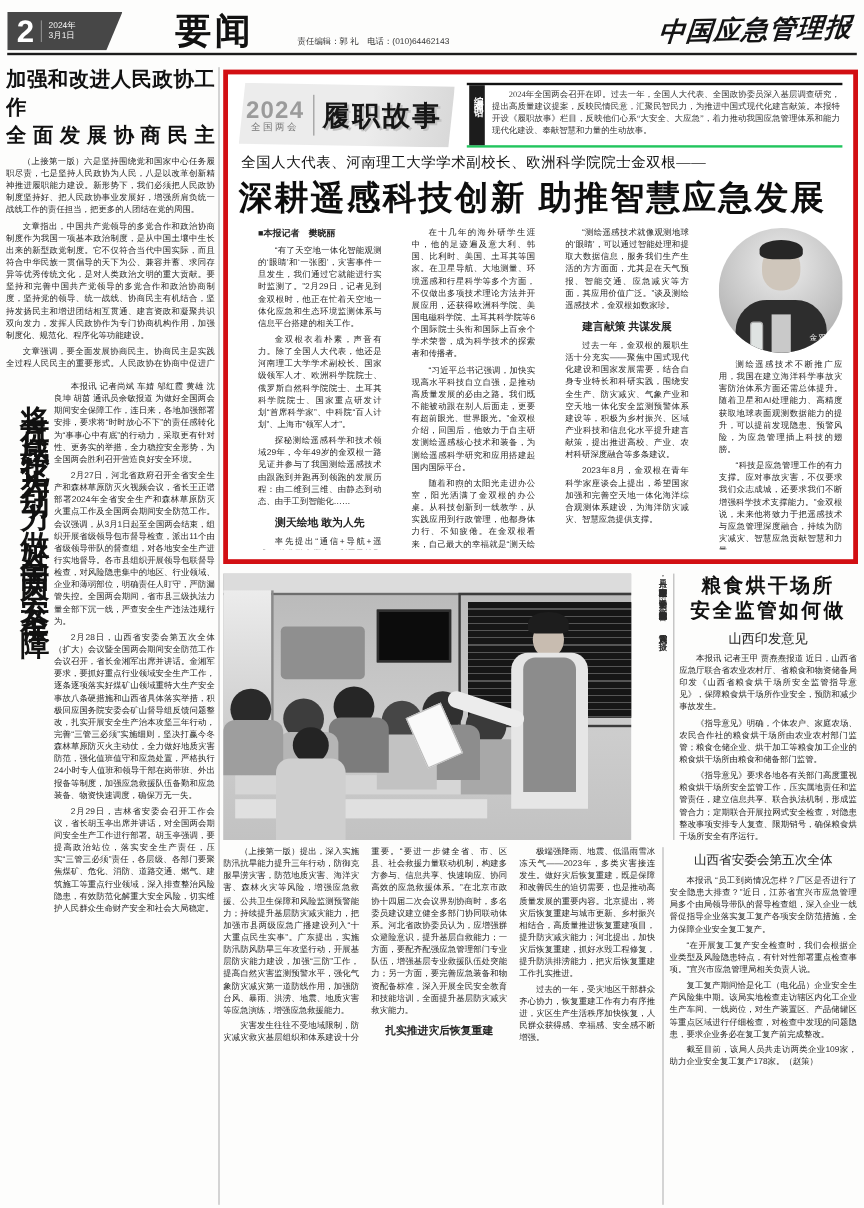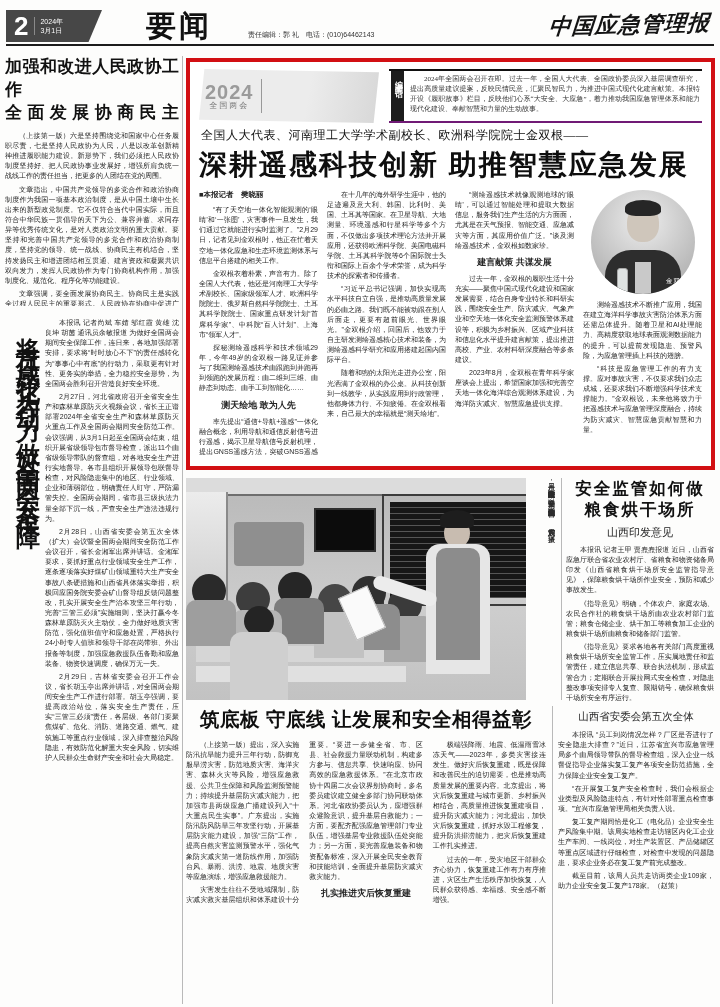--- a/index.html
+++ b/index.html
@@ -31,29 +31,29 @@
   .feature{position:absolute;left:186px;top:58px;width:529px;height:412px;border:4px solid #d20f13;
            background:#fff;box-sizing:border-box;padding:7px 9px;}
   .f-top{display:flex;height:54px;margin-bottom:4px;}
   .badge{width:168px;position:relative;display:flex;align-items:center;
          background:linear-gradient(100deg,#ececec 60%,#d7d7d7);clip-path:polygon(3% 0,100% 6%,97% 100%,0 94%);padding:2px 6px;}
   .badge-left{text-align:center;line-height:1;}
   .badge-year{font-size:20px;font-weight:700;color:#9b9b9b;letter-spacing:1px;}
   .badge-event{font-size:8px;color:#777;letter-spacing:2px;}
   .badge-div{width:1px;background:#999;height:34px;margin:0 7px;}
   .badge-name{font-size:23px;font-weight:900;color:#161616;text-shadow:2px 2px 0 #c2c2c2;letter-spacing:2px;}
-  .note{flex:1;margin-left:10px;border-top:2px solid #111;border-bottom:2px solid #701a75;display:flex;padding:3px 2px;}
+  .note{flex:1;margin-left:10px;border-top:2px solid #111;border-bottom:2px solid #22c55e;display:flex;padding:3px 2px;}
   .note-label{writing-mode:vertical-rl;font-size:8px;font-weight:bold;background:#1c1c1c;color:#fff;
               padding:3px 1px;letter-spacing:3px;height:44px;align-self:center;}
   .note-text{flex:1;margin-left:6px;font-size:7px;line-height:1.45;text-align:justify;text-indent:14px;
              font-family:"Liberation Serif",serif;color:#333;}
   .kicker{font-size:12px;font-family:"Liberation Serif",serif;color:#111;letter-spacing:0.5px;margin:4px 0 2px 2px;}
   .headline{font-size:28px;font-weight:900;text-align:left;letter-spacing:2px;color:#0e0e0e;margin:2px 0 6px 0;}
   .f-body{display:flex;gap:9px;height:268px;overflow:hidden;}
-  .fcol{flex:1;overflow:hidden;}
+  .fcol{flex:1;overflow:hidden;margin-left:16px;}
   .byline{font-size:7.5px;font-weight:bold;margin:0 0 5px 0;}
   .portrait{position:relative;width:104px;height:104px;border-radius:50%;margin:0 auto 6px auto;overflow:hidden;
             background:radial-gradient(circle at 50% 30%,#ededed,#bdbdbd 65%,#a3a3a3);}
   .p-suit{position:absolute;left:14px;bottom:-8px;width:76px;height:52px;background:#2d2d2d;border-radius:26px 26px 0 0;}
   .p-shirt{position:absolute;left:44px;bottom:-2px;width:16px;height:34px;background:#c9c9c9;}
   .p-head{position:absolute;left:36px;top:16px;width:32px;height:36px;background:#cfc6bb;border-radius:45%;}
   .p-hair{position:absolute;left:34px;top:10px;width:36px;height:16px;background:#262626;border-radius:50% 50% 30% 30%;}
   .p-bottle{position:absolute;left:26px;bottom:0;width:9px;height:24px;background:#dfe3e2;border-radius:3px;border:1px solid #aaa;}
   .p-cap{position:absolute;right:6px;bottom:8px;font-size:6.5px;color:#f4f4f4;letter-spacing:1px;}
   
@@ -120,20 +120,21 @@
   </div>
 
   <div class="feature">
     <div class="f-top">
       <div class="badge">
         <div class="badge-left">
           <div class="badge-year">2024</div>
           <div class="badge-event">全国两会</div>
         </div>
         <div class="badge-div"></div>
+        <div class="badge-name">履职故事</div>
       </div>
       <div class="note">
         <div class="note-label">编者的话</div>
         <div class="note-text">2024年全国两会召开在即。过去一年，全国人大代表、全国政协委员深入基层调查研究，提出高质量建议提案，反映民情民意，汇聚民智民力，为推进中国式现代化建言献策。本报特开设《履职故事》栏目，反映他们心系“大安全、大应急”，着力推动我国应急管理体系和能力现代化建设、奉献智慧和力量的生动故事。</div>
       </div>
     </div>
     <div class="kicker">全国人大代表、河南理工大学学术副校长、欧洲科学院院士金双根——</div>
     <div class="headline">深耕遥感科技创新  助推智慧应急发展</div>
     <div class="f-body">
       <div class="fcol">
@@ -193,32 +194,31 @@
     <div class="ph" style="left:186px;top:106px;width:66px;height:14px;background:#ececec;transform:rotate(18deg);border-radius:7px;"></div>
     <div class="ph" style="left:160px;top:112px;width:30px;height:44px;background:#fafafa;transform:rotate(-24deg);border:1px solid #bbb;"></div>
   </div>
 
   <div class="photo-cap">
     <span>二月二十八日，广西梧州市消防救援支队联合辖区学校，以“安全开学第一课”为主题，普及消防安全知识和应急逃生技能。</span>
     <span class="photo-credit">刘震震　摄</span>
   </div>
 
   <div class="right-top">
+    <div class="rt-title">粮食烘干场所</div>
     <div class="rt-title">安全监管如何做</div>
-    <div class="rt-title">粮食烘干场所</div>
     <div class="rt-sub">山西印发意见</div>
     <div>
         <p class="para">本报讯 记者王甲 贾焘焘报道 近日，山西省应急厅联合省农业农村厅、省粮食和物资储备局印发《山西省粮食烘干场所安全监管指导意见》，保障粮食烘干场所作业安全，预防和减少事故发生。</p>
         <p class="para">《指导意见》明确，个体农户、家庭农场、农民合作社的粮食烘干场所由农业农村部门监管；粮食仓储企业、烘干加工等粮食加工企业的粮食烘干场所由粮食和储备部门监管。</p>
         <p class="para">《指导意见》要求各地各有关部门高度重视粮食烘干场所安全监管工作，压实属地责任和监管责任，建立信息共享、联合执法机制，形成监管合力；定期联合开展拉网式安全检查，对隐患整改事项安排专人复查、限期销号，确保粮食烘干场所安全有序运行。</p>
       </div>
   </div>
 
   <div class="bottom-center">
-    <div class="bc-headline">筑底板 守底线 让发展和安全相得益彰</div>
     <div class="bc-cols">
         <p class="para">（上接第一版）提出，深入实施防汛抗旱能力提升三年行动，防御克服旱涝灾害，防范地质灾害、海洋灾害、森林火灾等风险，增强应急救援、公共卫生保障和风险监测预警能力；持续提升基层防灾减灾能力，把加强市县两级应急广播建设列入“十大重点民生实事”。广东提出，实施防汛防风防旱三年攻坚行动，开展基层防灾能力建设，加强“三防”工作，提高自然灾害监测预警水平，强化气象防灾减灾第一道防线作用，加强防台风、暴雨、洪涝、地震、地质灾害等应急演练，增强应急救援能力。</p>
         <p class="para">灾害发生往往不受地域限制，防灾减灾救灾基层组织和体系建设十分重要。“要进一步健全省、市、区县、社会救援力量联动机制，构建多方参与、信息共享、快速响应、协同高效的应急救援体系。”在北京市政协十四届二次会议界别协商时，多名委员建议建立健全多部门协同联动体系。河北省政协委员认为，应增强群众避险意识，提升基层自救能力；一方面，要配齐配强应急管理部门专业队伍，增强基层专业救援队伍处突能力；另一方面，要完善应急装备和物资配备标准，深入开展全民安全教育和技能培训，全面提升基层防灾减灾救灾能力。</p>
         <div class="subhead">扎实推进灾后恢复重建</div>
         <p class="para">极端强降雨、地震、低温雨雪冰冻天气——2023年，多类灾害接连发生。做好灾后恢复重建，既是保障和改善民生的迫切需要，也是推动高质量发展的重要内容。北京提出，将灾后恢复重建与城市更新、乡村振兴相结合，高质量推进恢复重建项目，提升防灾减灾能力；河北提出，加快灾后恢复重建，抓好水毁工程修复，提升防洪排涝能力，把灾后恢复重建工作扎实推进。</p>
         <p class="para">过去的一年，受灾地区干部群众齐心协力，恢复重建工作有力有序推进，灾区生产生活秩序加快恢复，人民群众获得感、幸福感、安全感不断增强。</p>
       </div>
   </div>
 
   <div class="bottom-right">

